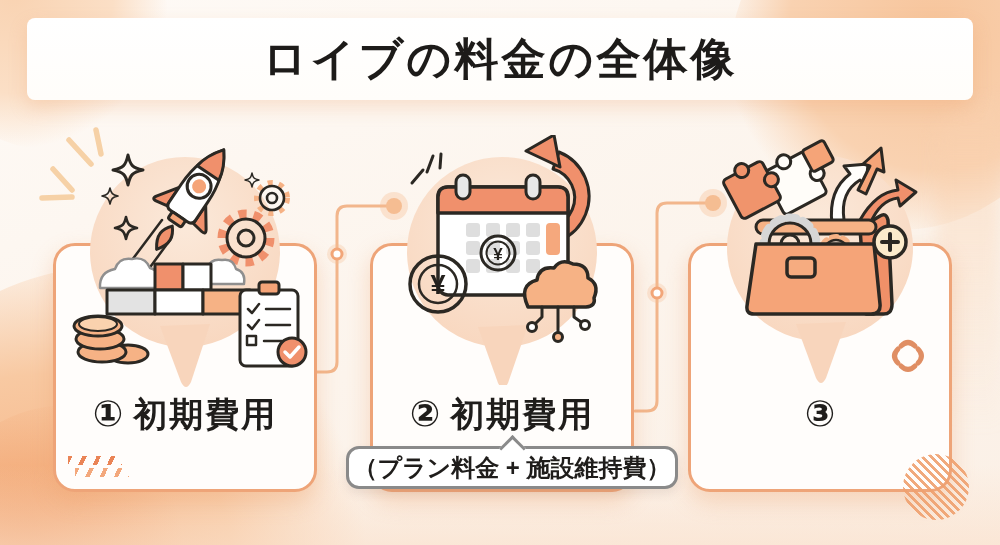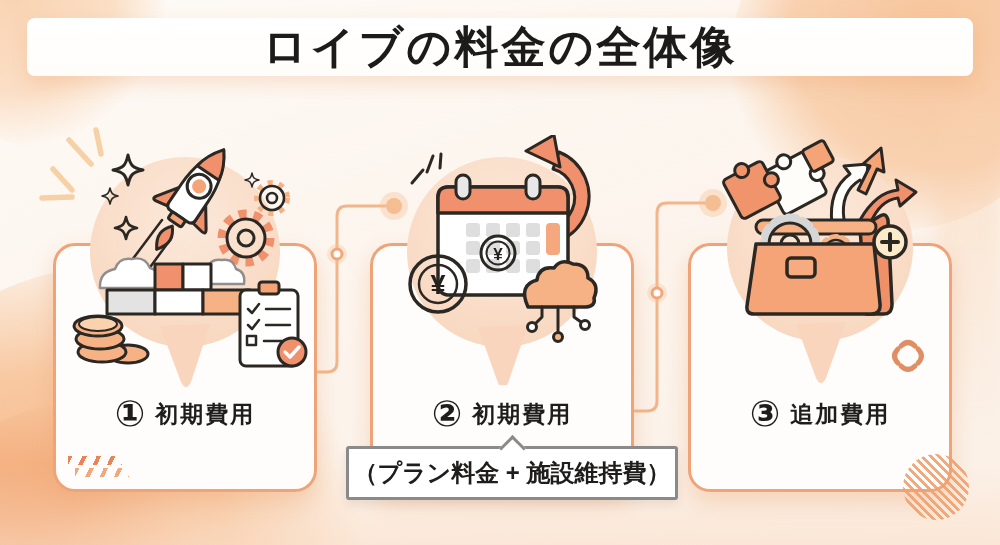--- a/index.html
+++ b/index.html
@@ -17,50 +17,50 @@
   .bg-right-band{right:0;top:100px;width:64px;height:330px;border-radius:40px 0 0 40px;
     background:linear-gradient(180deg, rgba(249,208,174,.55), rgba(249,208,174,0));filter:blur(8px);}
   .bg-bl{left:-140px;bottom:-180px;width:520px;height:460px;border-radius:50%;
     background:radial-gradient(circle at 35% 65%, #f5b080 0%, #f8c9a2 42%, rgba(250,222,200,0) 72%);}
   .bg-bl2{left:-60px;bottom:-80px;width:260px;height:220px;border-radius:50%;
     background:radial-gradient(circle at 30% 70%, #f09a62 0%, rgba(240,154,98,0) 70%);opacity:.8;}
   .bg-bottom{left:0;bottom:0;width:100%;height:80px;
     background:linear-gradient(0deg, rgba(250,224,203,.6), rgba(250,224,203,0));}
   
   .title-card{
-    position:absolute;left:27px;top:18px;width:946px;height:58px;border-radius:8px;
+    position:absolute;left:27px;top:18px;width:946px;height:82px;border-radius:8px;
     background:linear-gradient(180deg,#ffffff,#fffdfa);
     box-shadow:0 8px 18px rgba(236,154,100,.25);
     display:flex;align-items:center;justify-content:center;z-index:2;
   }
   .title-card h1{margin:0;font-size:44px;font-weight:900;color:#1d1b19;letter-spacing:3px;}
   
   .connectors{position:absolute;left:0;top:0;z-index:1;}
   
   .card{
     position:absolute;top:243px;width:264px;height:249px;box-sizing:border-box;
     background:#fffdfb;border:3px solid #eea478;border-radius:22px;
     box-shadow:0 10px 22px rgba(236,154,100,.32);z-index:2;
   }
   .card-1{left:53px;} .card-2{left:370px;} .card-3{left:688px;}
   .card-label{
     position:absolute;left:0;right:0;top:150px;display:flex;align-items:center;
     justify-content:center;gap:10px;color:#1f1d1b;
   }
   .card-label .num{font-size:36px;font-weight:700;line-height:1;}
-  .card-label .txt{font-size:23px;font-weight:800;letter-spacing:2px;line-height:1;}
+  .card-label .txt{font-size:34px;font-weight:800;letter-spacing:2px;line-height:1;}
   
   .illu{position:absolute;z-index:3;pointer-events:none;}
   .illu-1{left:70px;top:128px;}
   .illu-2{left:390px;top:135px;}
   .illu-3{left:700px;top:128px;}
   
   .callout{
-    position:absolute;left:346px;top:446px;width:332px;height:54px;box-sizing:border-box;
-    background:#ffffff;border:3px solid #8a8a8a;border-radius:3px;z-index:5;
+    position:absolute;left:346px;top:446px;width:332px;height:43px;box-sizing:border-box;
+    background:#ffffff;border:3px solid #8a8a8a;border-radius:13px;z-index:5;
     display:flex;align-items:center;justify-content:center;
     box-shadow:0 5px 10px rgba(120,90,70,.12);
   }
   .callout:before{
     content:"";position:absolute;top:-10px;left:calc(50% - 9px);width:16px;height:16px;
     background:#ffffff;border-top:3px solid #8a8a8a;border-left:3px solid #8a8a8a;
     transform:rotate(45deg);
   }
   .callout .note-text{font-size:24px;font-weight:800;color:#1f1d1b;letter-spacing:0px;}
   
@@ -126,21 +126,20 @@
   </div>
   <div class="card card-2">
     <div class="card-label">
       <span class="num">②</span>
       <span class="txt">初期費用</span>
     </div>
   </div>
   <div class="card card-3">
     <div class="card-label">
       <span class="num">③</span>
-      <span class="txt">追加費用</span>
     </div>
   </div>
 
   <svg class="illu illu-1" width="240" height="270" viewBox="0 0 240 270">
     <defs>
       <radialGradient id="bub1" cx="50%" cy="35%" r="75%">
         <stop offset="0%" stop-color="#fbe9da"></stop>
           <stop offset="100%" stop-color="#f8d5bc"></stop>
       </radialGradient>
     </defs>

